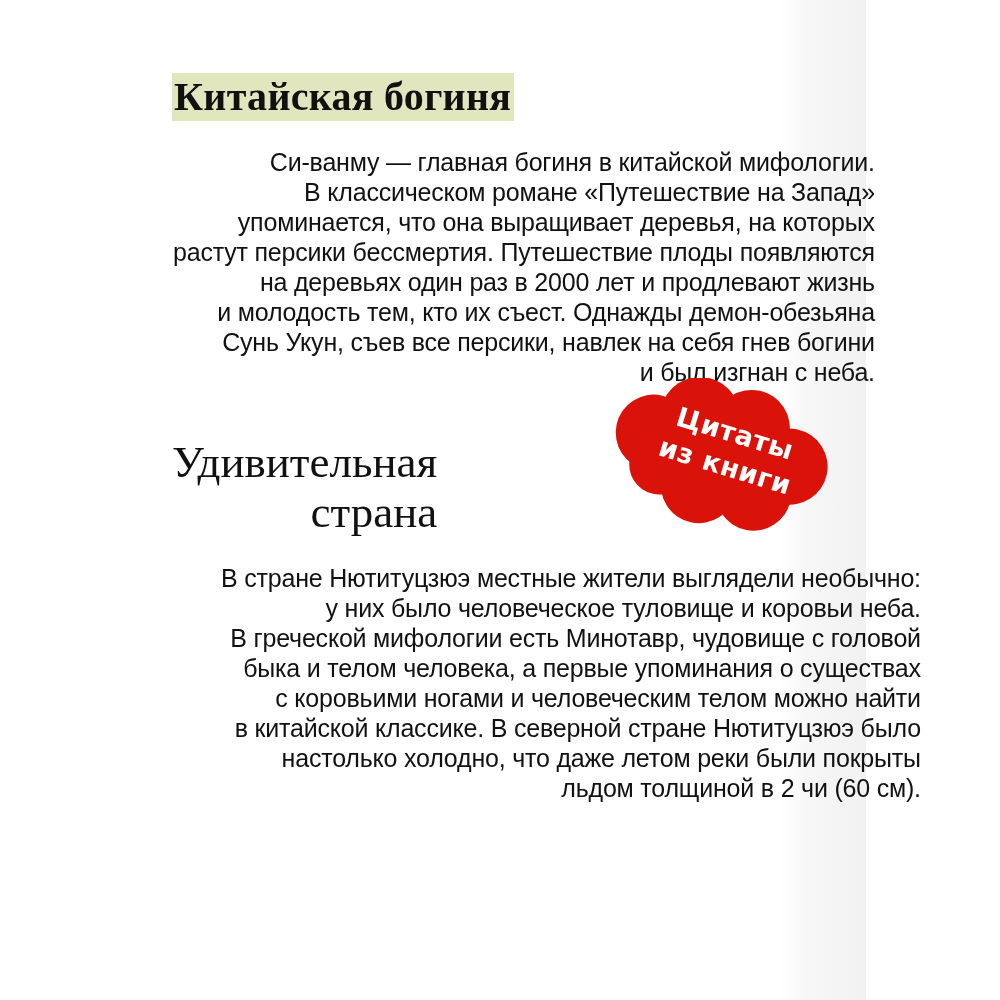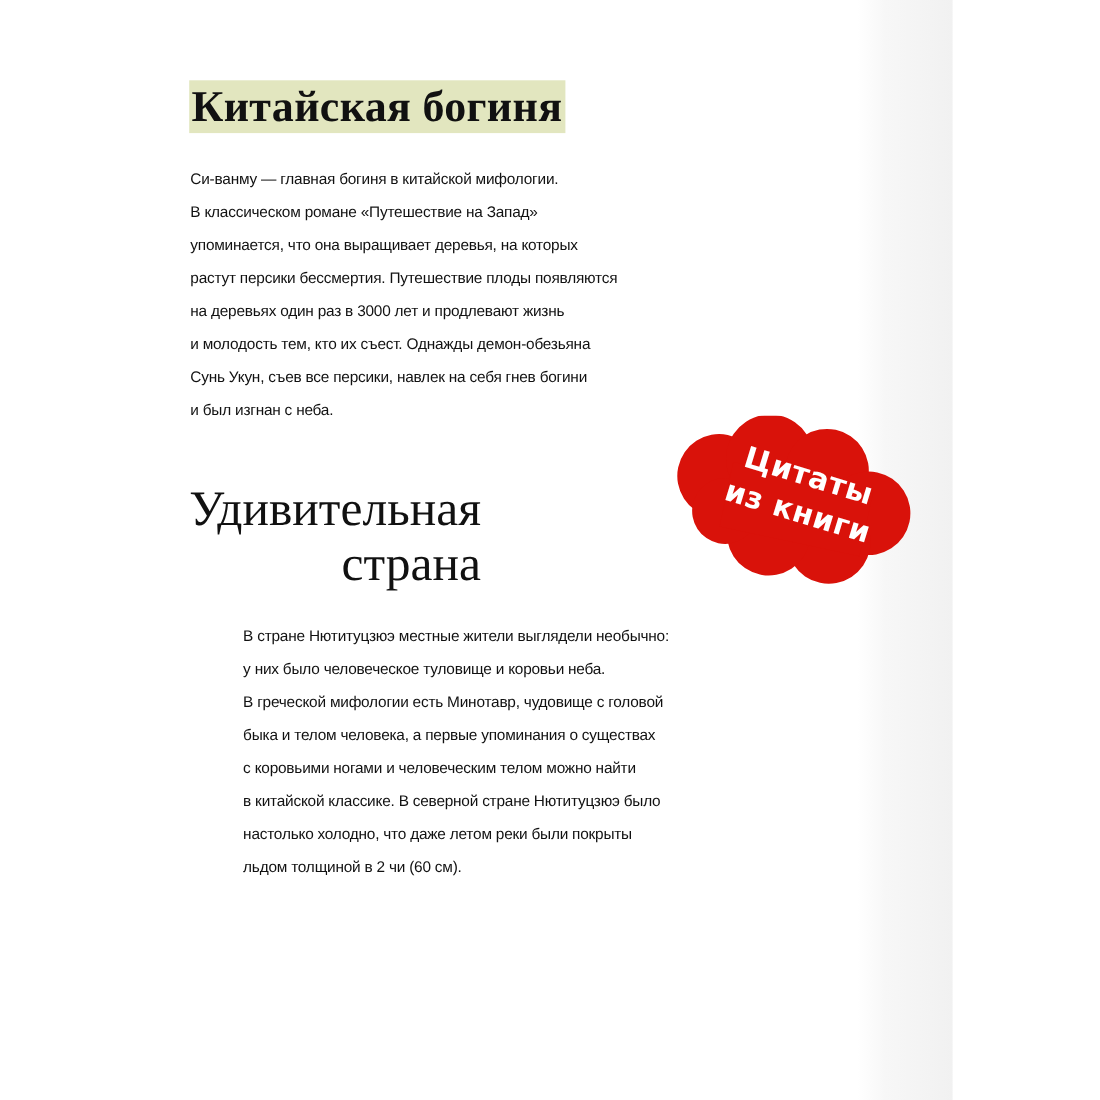--- a/index.html
+++ b/index.html
@@ -27,22 +27,23 @@
     font-weight: bold;
   }
   #h2 {
     top: 437px; font-size: 45px; line-height: 50px;
     font-family: "Liberation Serif", serif;
     text-align: right;
   }
   .para {
     position: absolute; left: 173px; margin: 0;
     font-family: "Liberation Sans", sans-serif;
-    font-size: 14px; line-height: 30px; color: #111;
+    font-size: 25px; line-height: 30px; color: #111;
     letter-spacing: -0.2px;
+    text-align: right;
   }
   .para span { display: block; white-space: nowrap; }
   #p1 { top: 147px; }
   #p2 { top: 563px; margin-left: 48px; }
   .cloud {
     position: absolute; left: 600px; top: 378px; width: 250px; height: 160px;
   }
   .cloud svg { position: absolute; left: 0; top: 0; }
   .cloud-text {
     position: absolute; left: 40px; top: 38px; width: 180px;
@@ -58,21 +59,21 @@
 
 <div class="page">
 
   <h1 id="h1" class="heading">Китайская богиня</h1>
 
   <div id="p1" class="para">
     <span>Си-ванму — главная богиня в китайской мифологии.</span>
     <span>В классическом романе «Путешествие на Запад»</span>
     <span>упоминается, что она выращивает деревья, на которых</span>
     <span>растут персики бессмертия. Путешествие плоды появляются</span>
-    <span>на деревьях один раз в 3000 лет и продлевают жизнь</span>
+    <span>на деревьях один раз в 2000 лет и продлевают жизнь</span>
     <span>и молодость тем, кто их съест. Однажды демон-обезьяна</span>
     <span>Сунь Укун, съев все персики, навлек на себя гнев богини</span>
     <span>и был изгнан с неба.</span>
   </div>
 
   <div class="cloud">
     <svg width="250" height="160" viewBox="0 0 250 160">
       <g fill="#d9120a" transform="rotate(12 125 80)">
         <circle cx="50" cy="70" r="38"></circle>
         <circle cx="92" cy="45" r="40"></circle>

